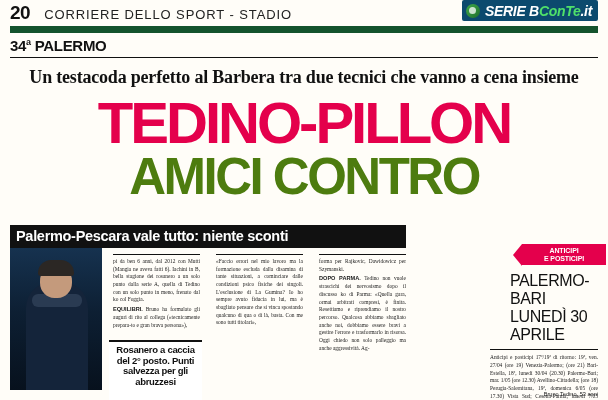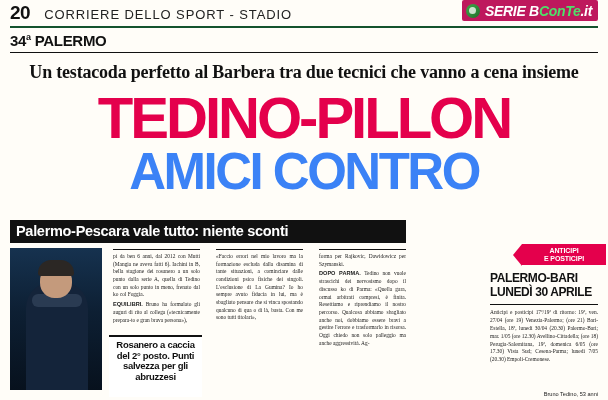--- a/index.html
+++ b/index.html
@@ -21,21 +21,21 @@
     height: 400px;
     box-sizing: border-box;
     padding: 0 10px;
   }
 
   
   .masthead {
     display: flex;
     align-items: center;
     height: 26px;
-    border-bottom: 2px solid #14532d;
+    border-bottom: 7px solid #14532d;
     position: relative;
   }
   .page-number {
     font-family: "Liberation Sans", sans-serif;
     font-weight: bold;
     font-size: 19px;
     letter-spacing: -0.5px;
     margin-right: 14px;
   }
   .masthead-title {
@@ -44,21 +44,21 @@
     letter-spacing: 0.9px;
     color: #222;
     text-transform: uppercase;
     padding-top: 3px;
   }
   .serie-b-logo {
     position: absolute;
     right: 0;
     top: 0px;
     height: 21px;
-    background: #be185d;
+    background: #0c4a6e;
     border-radius: 2px;
     display: flex;
     align-items: center;
     padding: 0 6px 0 4px;
     overflow: hidden;
   }
   .serie-b-logo .ball {
     width: 14px;
     height: 14px;
     border-radius: 50%;
@@ -119,21 +119,21 @@
     text-align: center;
     margin: 2px 0 0;
     transform: scaleX(1.02);
   }
   .title-sub {
     font-family: "Liberation Sans", sans-serif;
     font-weight: bold;
     font-size: 51px;
     line-height: 0.95;
     letter-spacing: -2.5px;
-    color: #3b82f6;
+    color: #4d7c0f;
     text-align: center;
     margin: 4px 0 16px;
   }
 
   
   .sommario {
     margin-top: 23px;
     background: #111;
     color: #fff;
     font-family: "Liberation Sans", sans-serif;
@@ -281,26 +281,27 @@
   .rail-flag:after {
     content: "";
     position: absolute;
     left: -9px; top: 0;
     border-top: 11px solid transparent;
     border-bottom: 11px solid transparent;
     border-right: 9px solid #e4004c;
   }
   .rail-title {
     font-family: "Liberation Sans", sans-serif;
-    font-weight: bold;
-    font-size: 12px;
+    font-weight: normal;
+    font-size: 16px;
     line-height: 1.12;
     letter-spacing: -0.4px;
     margin-top: 7px;
     color: #111;
+    margin-left: 20px;
   }
   .rail-rule {
     border-top: 1px solid #111;
     margin: 5px 0 4px;
   }
   .rail-body {
     font-size: 5.4px;
     line-height: 1.45;
     text-align: justify;
     color: #1a1a1a;

